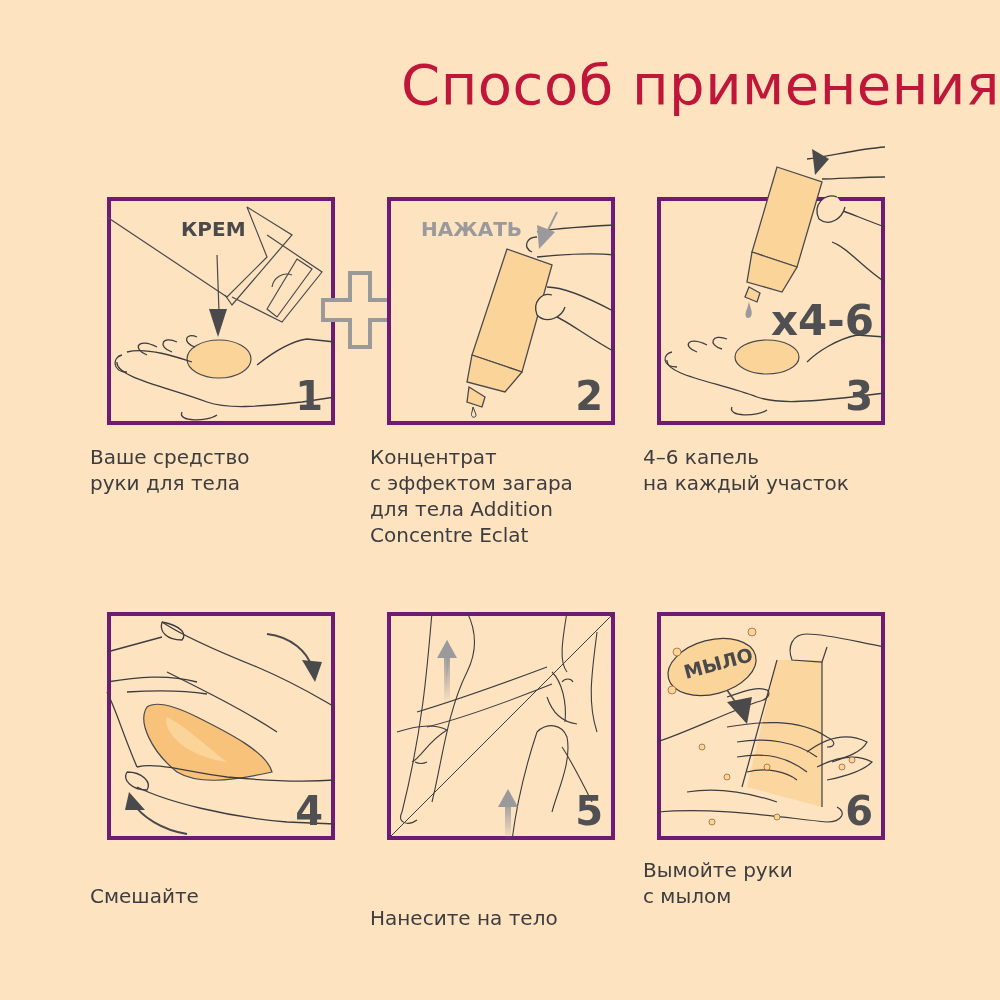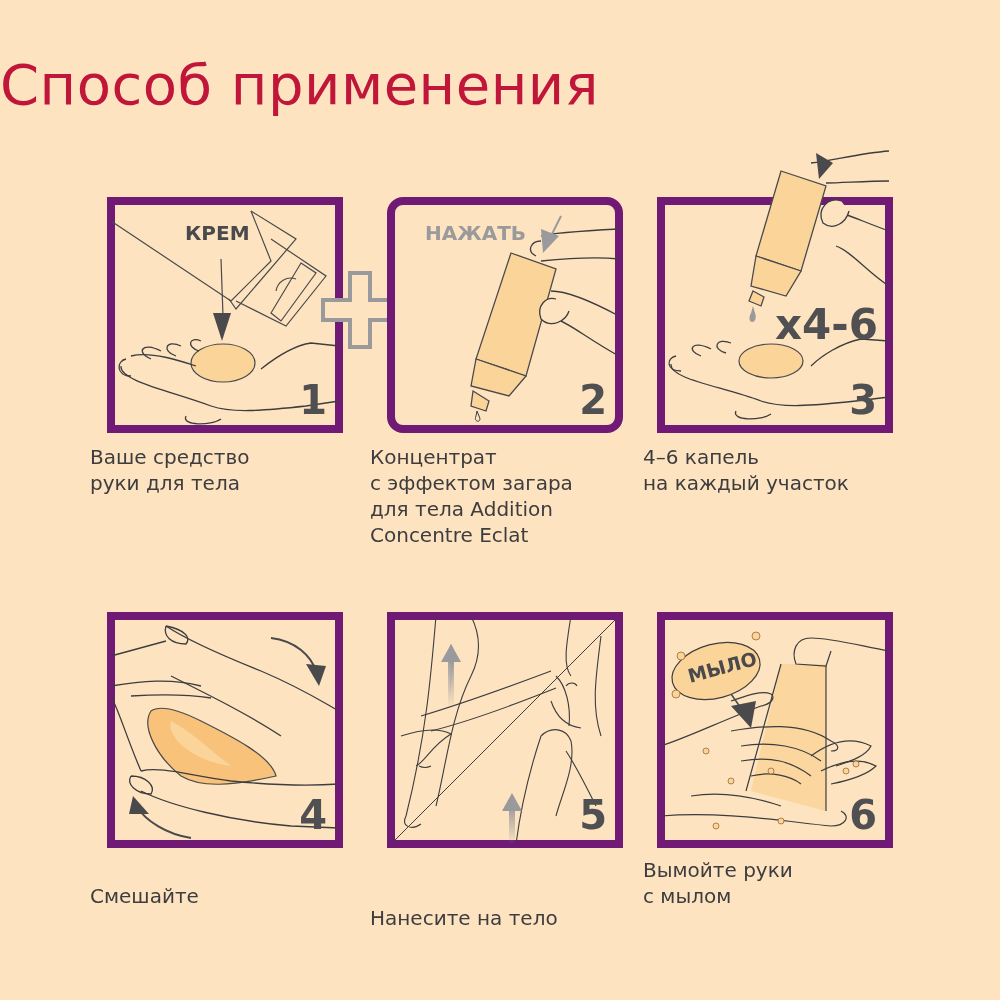--- a/index.html
+++ b/index.html
@@ -1,25 +1,25 @@
 <!DOCTYPE html>
 <html><head>
 <meta charset="utf-8">
 <style>
   html, body { margin:0; padding:0; }
   body {
     width:1000px; height:1000px; background:#fde3c0; position:relative; overflow:hidden;
     font-family:"Liberation Sans", "DejaVu Sans", sans-serif; color:#3d3d3f;
   }
   .title {
-    position:absolute; left:0; top:52px; width:1000px; text-align:left;
+    position:absolute; left:0; top:52px; width:1000px; text-align:right;
     font-size:56px; color:#c0163a; font-family:"DejaVu Sans", sans-serif; font-weight:normal; letter-spacing:0.5px;
   }
   .box {
-    position:absolute; width:220px; height:220px; border:8px solid #701a75; box-sizing:content-box;
+    position:absolute; width:220px; height:220px; border:4px solid #701a75; box-sizing:content-box;
     background:#fde3c0; overflow:visible;
   }
   .box svg.art { position:absolute; left:-4px; top:-4px; width:228px; height:228px; overflow:visible; }
   .num {
     position:absolute; right:8px; bottom:2px; font-size:40px; font-weight:bold; color:#505052;
     font-family:"DejaVu Sans", sans-serif; background:transparent;
   }
   .caption {
     position:absolute; width:260px; font-size:20px; line-height:26px; color:#3d3d3f;
     font-family:"DejaVu Sans", sans-serif;
@@ -60,21 +60,21 @@
     </g>
   </svg>
   <span class="lbl" style="position:absolute; left:70px; top:16px; font-size:20px; color:#4a4a4c;">КРЕМ</span>
   <span class="num">1</span>
 </div>
 
 <svg class="plus" viewBox="0 0 80 80">
   <path d="M30 3 H50 V30 H77 V50 H50 V77 H30 V50 H3 V30 H30 Z" fill="#fde3c0" stroke="#9a9a9c" stroke-width="4"></path>
 </svg>
 
-<div class="box" style="left:387px; top:197px;border-radius:16px;">
+<div class="box" style="left:387px; top:197px;">
   <svg class="art" viewBox="0 0 228 228">
     <g fill="none" stroke="#3d3d3f" stroke-width="1.3">
       <path d="M228 28 C190 30 160 32 150 35"></path>
       <path d="M228 58 C200 55 170 58 150 60"></path>
       <path d="M228 115 C200 100 175 90 160 90"></path>
       <path d="M228 155 C200 140 175 120 165 118"></path>
       <path d="M150 40 C140 40 135 50 145 55"></path>
     </g>
     <g fill="#fbd49a" stroke="#4a4a4c" stroke-width="1.3">
       <path d="M120 52 L165 68 L135 175 L85 158 Z"></path>

